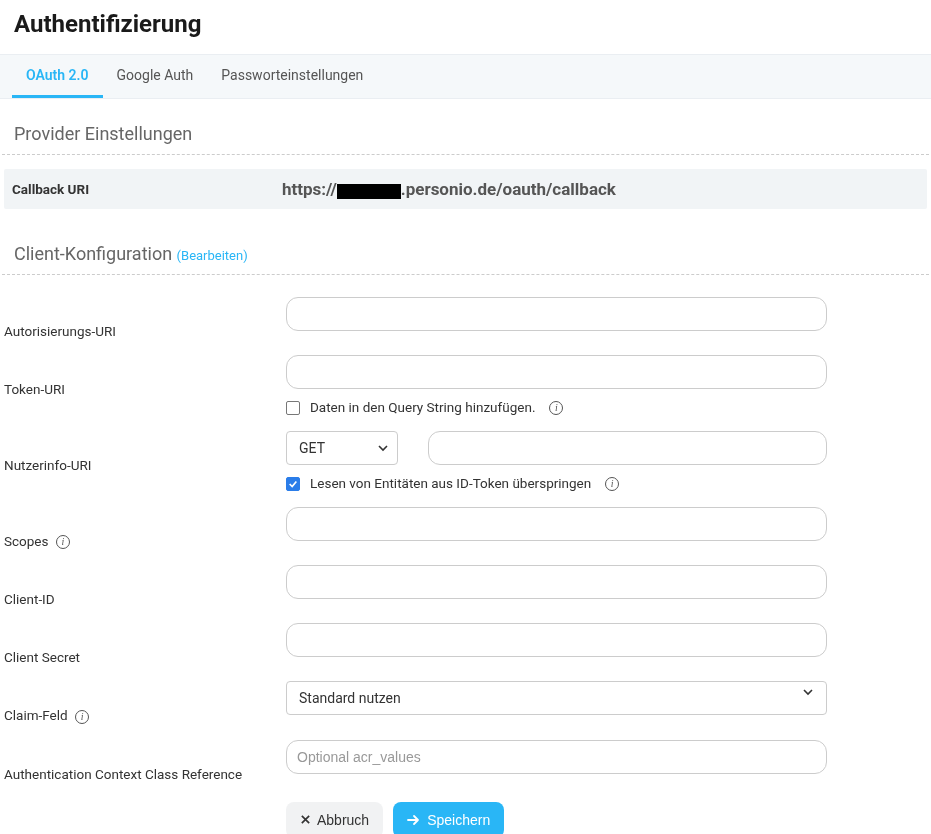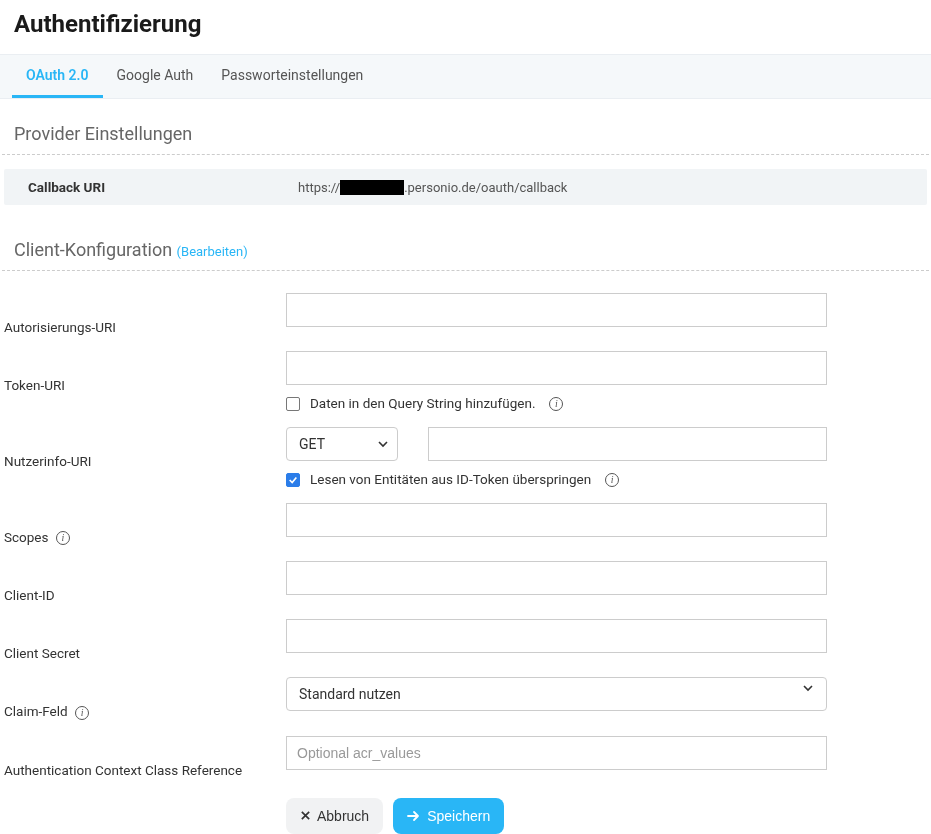--- a/index.html
+++ b/index.html
@@ -46,33 +46,34 @@
     .section-header .edit-link {
       font-size: 13px;
       color: #29b6f6;
       font-weight: 400;
       text-align: right;
     }
     .kv-row {
       display: flex;
       align-items: center;
       background: #f1f4f6;
-      padding: 10px 24px;
+      padding: 10px 8px;
       margin: 0 4px 10px;
       border-radius: 2px;
     }
     .kv-row .k {
       width: 270px;
       font-weight: 700;
       color: #333;
       font-size: 13.5px;
     }
     .kv-row .v {
       color: #555;
-      font-size: 13px;
+      font-size: 17px;
+      font-weight: bold;
     }
     .redacted {
       display: inline-block;
       width: 64px;
       height: 15px;
       background: #000;
       vertical-align: text-bottom;
     }
     .form-row {
       display: flex;
@@ -95,21 +96,21 @@
     }
     .hline {
       display: flex;
       gap: 30px;
       align-items: center;
     }
     input[type="text"], .text-input {
       width: 100%;
       height: 34px;
       border: 1px solid #ccc;
-      border-radius: 0;
+      border-radius: 12px;
       padding: 0 10px;
       font-size: 14px;
       color: #333;
     }
     input::placeholder { color: #999; }
     .select {
       position: relative;
       display: inline-flex;
       align-items: center;
       height: 34px;

